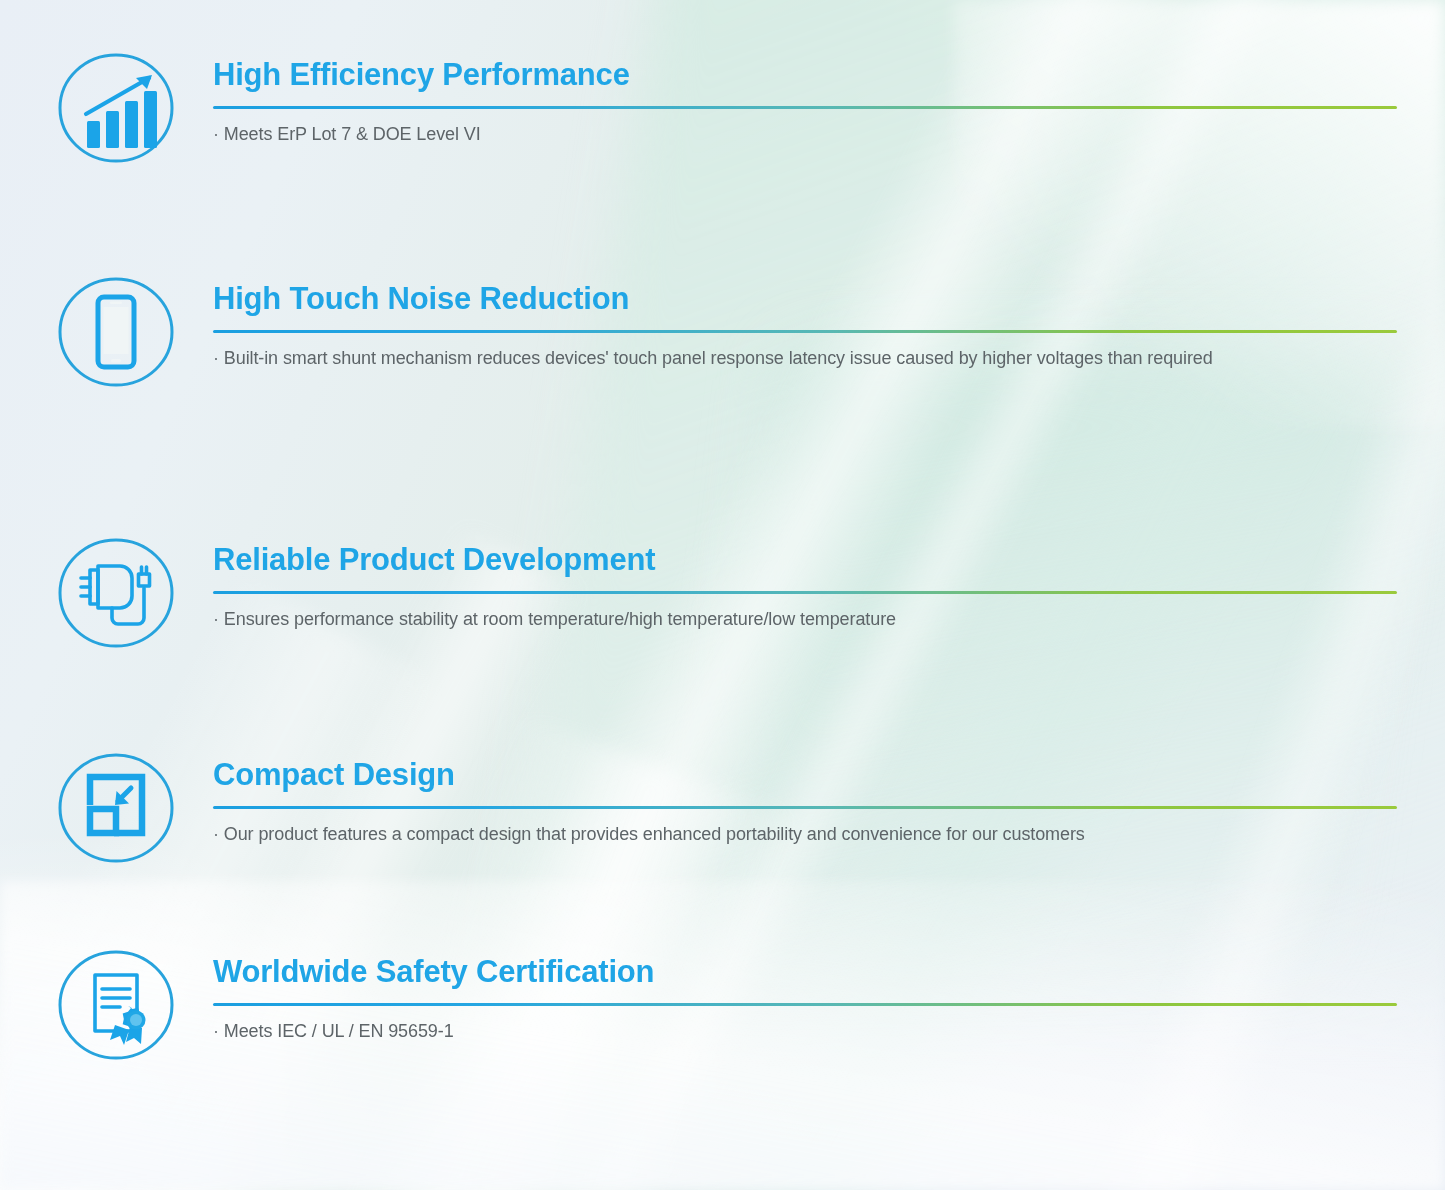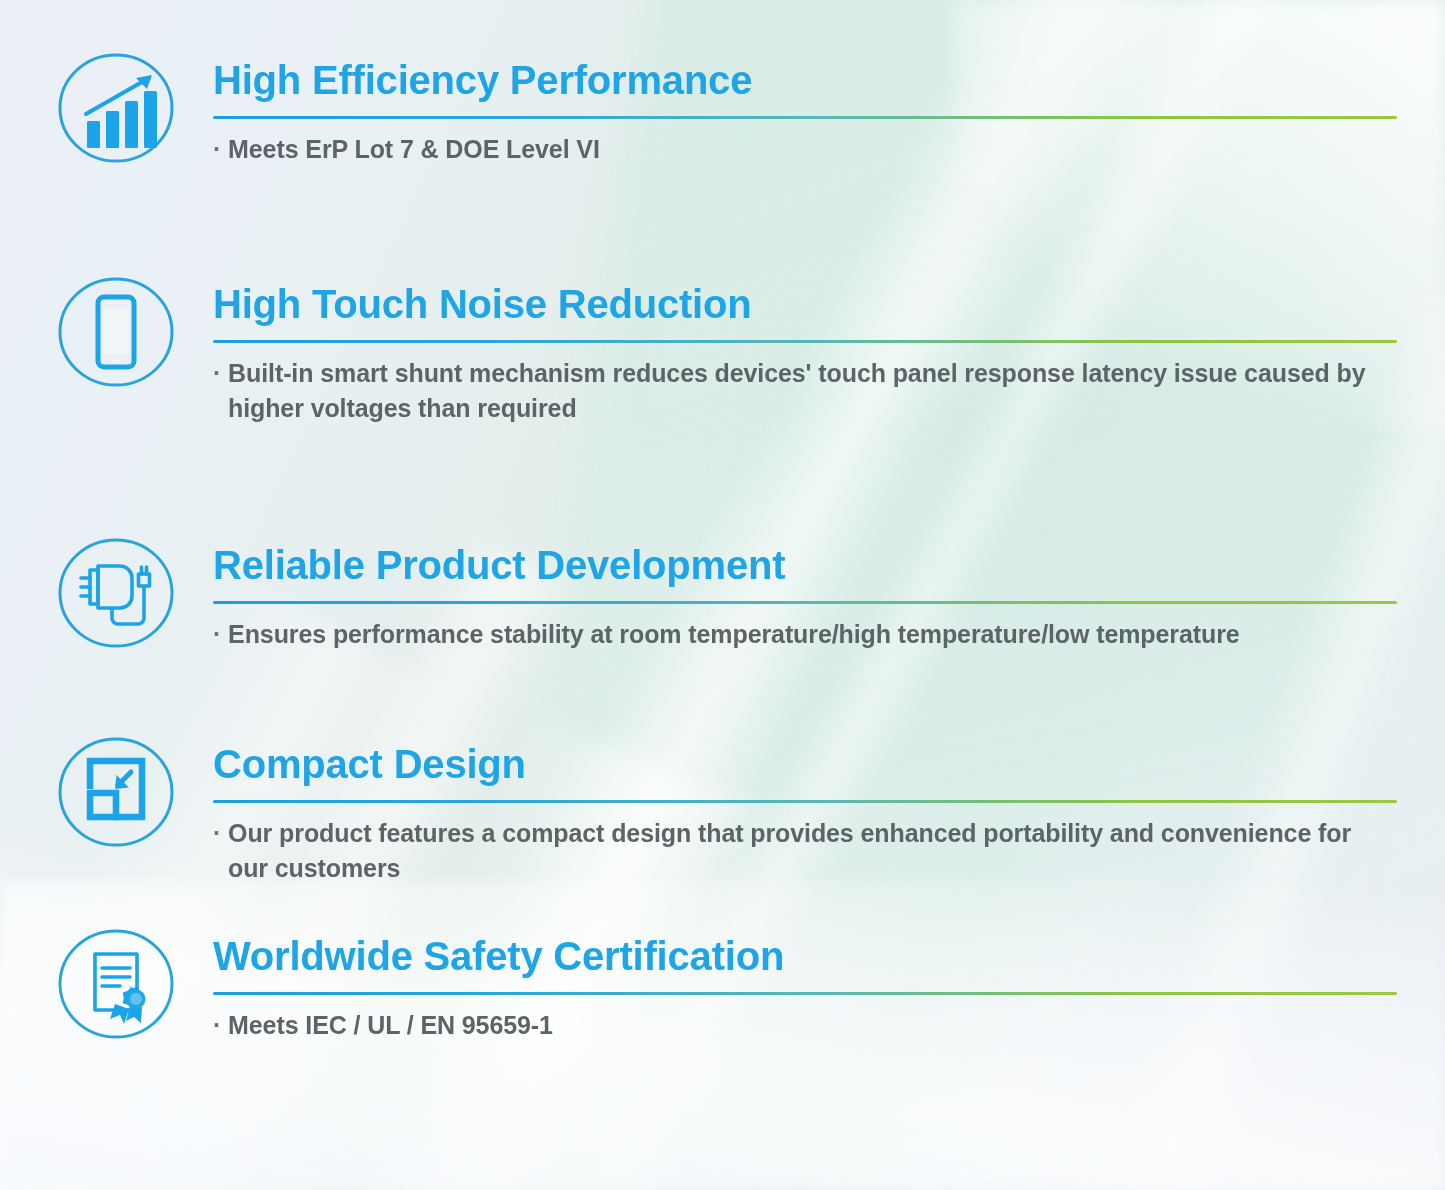--- a/index.html
+++ b/index.html
@@ -103,54 +103,53 @@
 
   .feature-body {
     flex:1 1 auto;
     margin-left:33px;
     padding-top:6px;
     min-width:0;
   }
 
   .feature-title {
     color:#1fa5e6;
-    font-size:40px;
+    font-size:31px;
     font-weight:bold;
     letter-spacing:-0.2px;
     line-height:1.12;
     white-space:nowrap;
   }
 
   .feature-rule {
     height:3px;
     margin-top:13px;
     margin-bottom:9px;
     background:linear-gradient(90deg,#1b9fe0 0%, #25a6e2 22%, #58b8b4 52%, #8dc63f 78%, #9aca3c 100%);
     border-radius:2px;
   }
 
   .feature-lines { padding-top:4px; }
 
   .feature-line {
     color:#5d6468;
-    font-size:25px;
+    font-size:18px;
     line-height:1.40;
     letter-spacing:-0.1px;
     text-indent:-15px;
     padding-left:15px;
-    font-weight:bold;
   }
   .feature-line .dot { color:#6b7276; }
 
   
   #row-0 { top:52px; }
   #row-1 { top:276px; }
   #row-2 { top:537px; }
-  #row-3 { top:736px; }
-  #row-4 { top:928px; }
+  #row-3 { top:752px; }
+  #row-4 { top:949px; }
 </style>
 </head>
 <body>
 
 <div id="bg-layer">
   <div class="bg-base"></div>
   <div class="bg-green"></div>
   <div class="bg-green2"></div>
   <div class="streak s1"></div>
   <div class="streak s2"></div>

